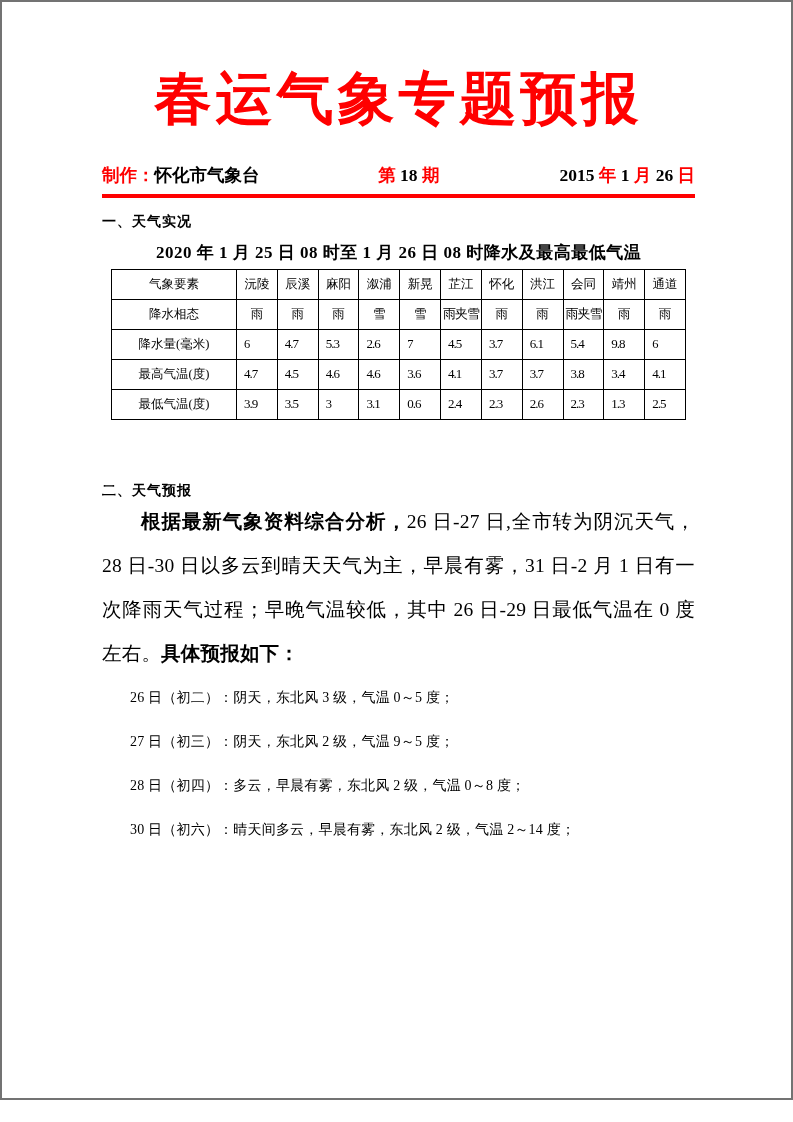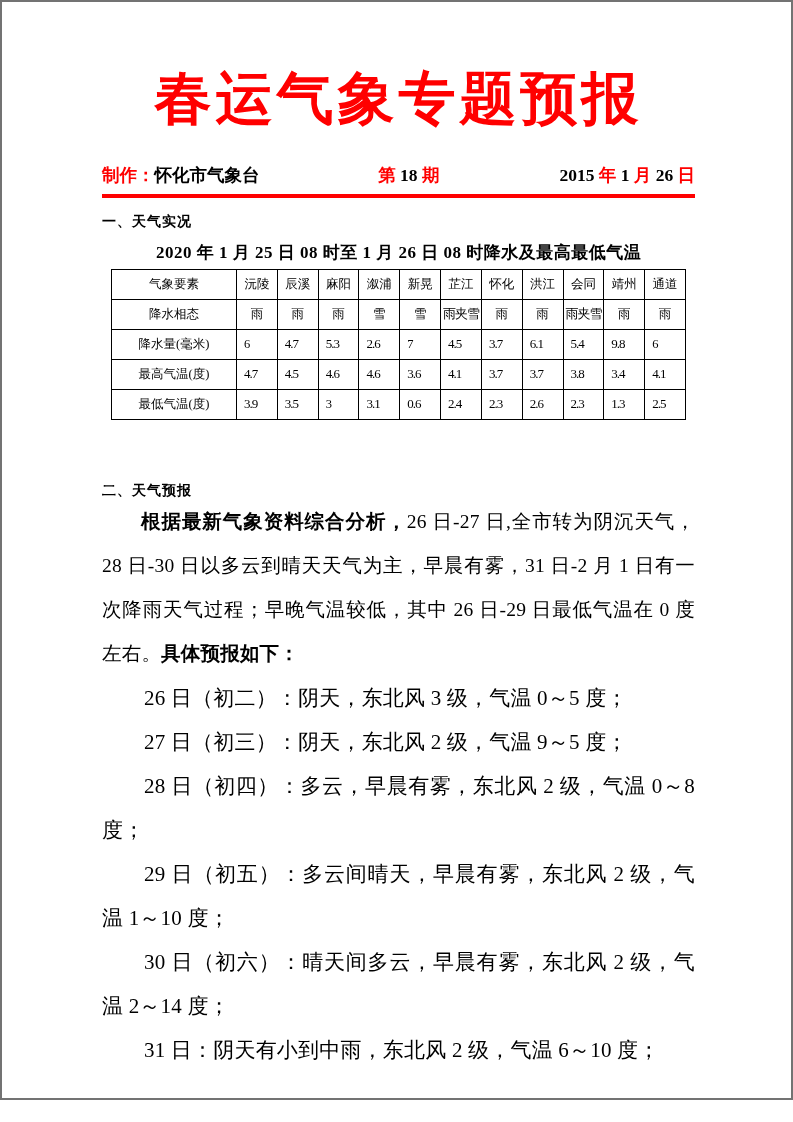--- a/index.html
+++ b/index.html
@@ -86,21 +86,21 @@
   }
   .para {
     font-size: 19.5px;
     line-height: 44px;
     text-align: justify;
     text-indent: 2em;
     letter-spacing: 0.2px;
   }
   .para .bold { font-weight: 700; }
   .forecast p {
-    font-size: 21px;
+    font-size: 14px;
     line-height: 44px;
     text-align: justify;
     text-indent: 2em;
     letter-spacing: 0.2px;
   }
 </style>
 </head>
 <body>
 
 <div class="page">
@@ -197,19 +197,17 @@
 
   <div class="body-text">
     <div class="section-heading" style="margin-top:0;">二、天气预报</div>
 
     <p class="para"><span class="bold">根据最新气象资料综合分析，</span><span>26 日-27 日,全市转为阴沉天气，28 日-30 日以多云到晴天天气为主，早晨有雾，31 日-2 月 1 日有一次降雨天气过程；早晚气温较低，其中 26 日-29 日最低气温在 0 度左右。</span><span class="bold">具体预报如下：</span></p>
 
     <div class="forecast">
       <p>26 日（初二）：阴天，东北风 3 级，气温 0～5 度；</p>
       <p>27 日（初三）：阴天，东北风 2 级，气温 9～5 度；</p>
       <p>28 日（初四）：多云，早晨有雾，东北风 2 级，气温 0～8 度；</p>
-      <p>29 日（初五）：多云间晴天，早晨有雾，东北风 2 级，气温 1～10 度；</p>
       <p>30 日（初六）：晴天间多云，早晨有雾，东北风 2 级，气温 2～14 度；</p>
-      <p>31 日：阴天有小到中雨，东北风 2 级，气温 6～10 度；</p>
     </div>
   </div>
 
 </div>
 
 </body></html>

